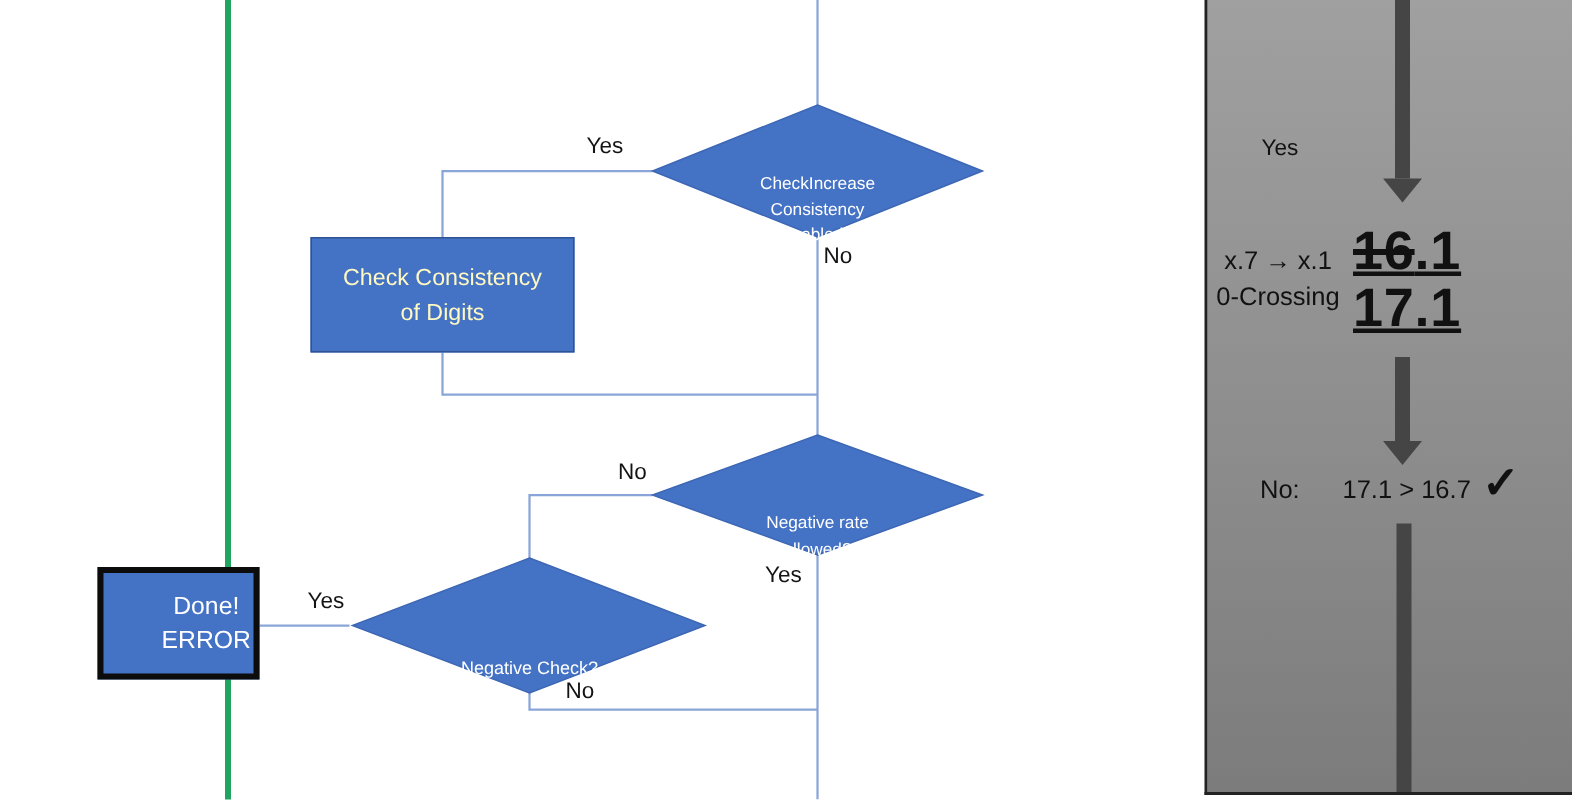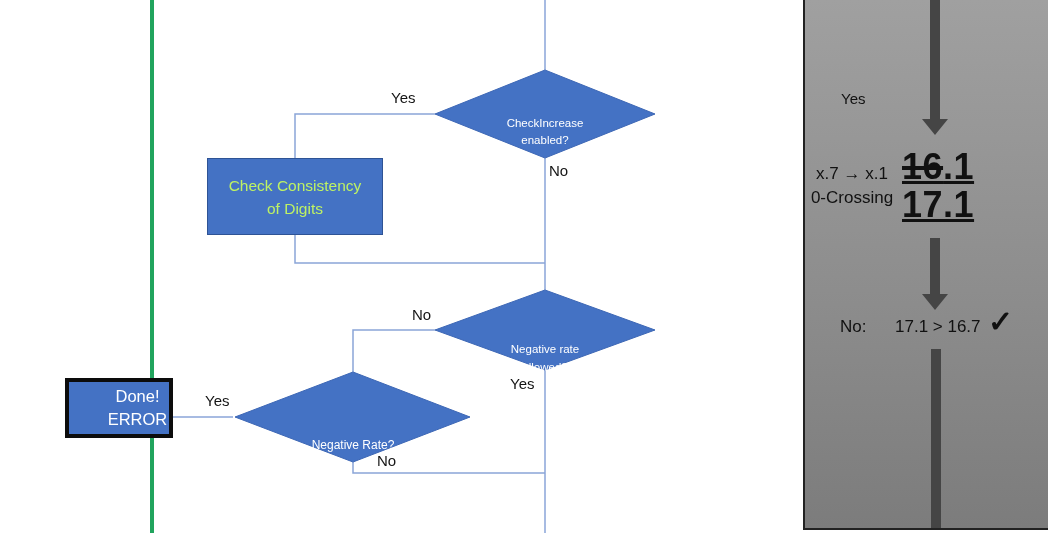--- a/index.html
+++ b/index.html
@@ -27,24 +27,24 @@
   .shape-label {
     position:absolute; color:#ffffff; text-align:center;margin-top:28px;
   }
   .d-label { font-size:11.5px; line-height:17px; width:180px; }
   .d-label.d2 { line-height:18px; }
 
   .process-box {
     position:absolute; left:207px; top:158px; width:176px; height:77px;
     background:#4472c4; border:1px solid #2e5395;
     display:flex; flex-direction:column; align-items:center; justify-content:center;
-    color:#bef264; font-size:15.5px; line-height:23px; text-align:center;
+    color:#fef9c3; font-size:15.5px; line-height:23px; text-align:center;
   }
   .done-box {
-    position:absolute; left:65px; top:378px; width:108px; height:60px;
+    position:absolute; left:65px; top:378px; width:108px; height:75px;
     background:#4472c4; border:4px solid #0c0c0c;
     display:flex; flex-direction:column; align-items:center; justify-content:center;
     color:#fff; font-size:16.5px; line-height:23px; text-align:center;padding-left:37px;
   }
 
   .branch-label {
     position:absolute; font-size:15px; color:#141414;
   }
 
   
@@ -93,30 +93,31 @@
     <polyline points="545,370 545,533"></polyline>
     <polyline points="233,417 173,417"></polyline>
     <polyline points="353,462 353,473 545,473"></polyline>
     <polygon class="diamond" points="545,70 655,114 545,158 435,114"></polygon>
     <polygon class="diamond" points="545,290 655,330 545,370 435,330"></polygon>
     <polygon class="diamond" points="353,372 470,417 353,462 235,417"></polygon>
   </svg>
 
   <div class="shape-label d-label" style="left:455px; top:87px;">
     <div>CheckIncrease</div>
+    <div>Consistency</div>
     <div>enabled?</div>
   </div>
 
   <div class="shape-label d-label d2" style="left:455px; top:312px;">
     <div>Negative rate</div>
     <div>allowed?</div>
   </div>
 
   <div class="shape-label d-label" style="left:263px; top:409px; font-size:12px;">
-    <div>Negative Rate?</div>
+    <div>Negative Check?</div>
   </div>
 
   <div class="process-box">
     <div>Check Consistency</div>
     <div>of Digits</div>
   </div>
 
   <div class="done-box">
     <div>Done!</div>
     <div>ERROR</div>

